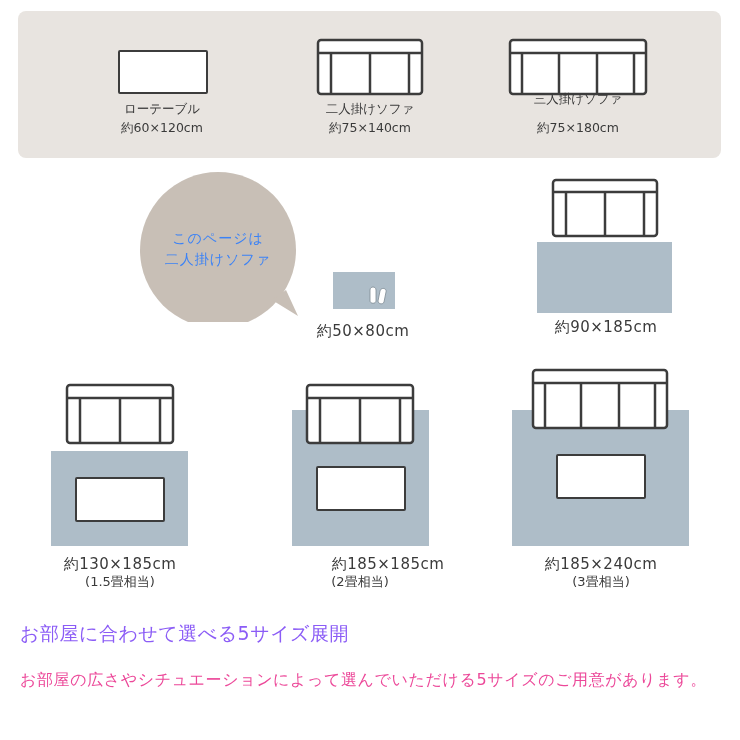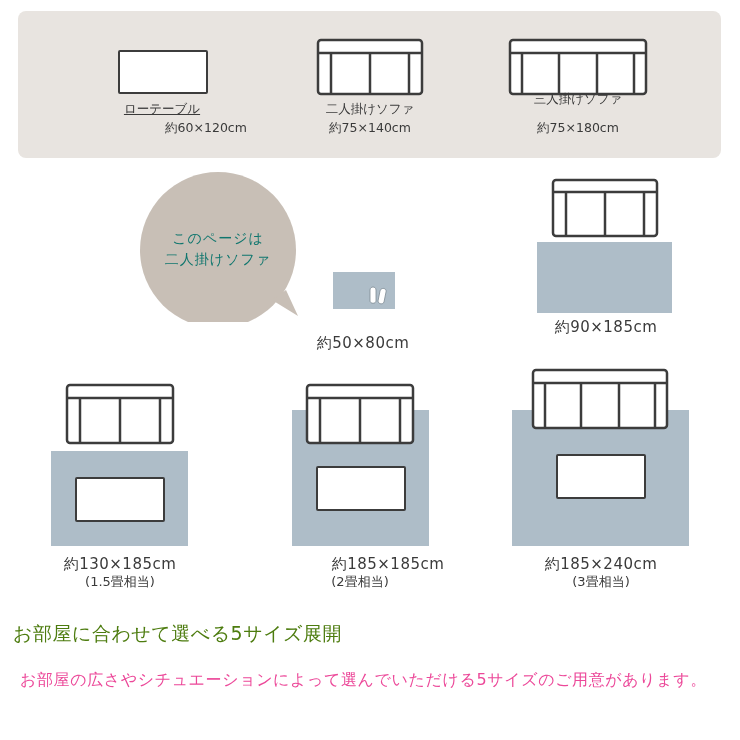--- a/index.html
+++ b/index.html
@@ -19,41 +19,41 @@
   .lbl {
     position: absolute; text-align: center; white-space: nowrap; transform: translateX(-50%);
     color: #3a3a3a; line-height: 1;
   }
   .lbl-sm { font-size: 12.5px; }
   .lbl-md { font-size: 15px; letter-spacing: 0.5px; }
   .lbl-sub { font-size: 13px; }
 
   .bubble { position: absolute; left: 140px; top: 172px; width: 160px; height: 150px; }
   .bubble-text {
-    position: absolute; left: 218px; transform: translateX(-50%); color: #0f766e;
+    position: absolute; left: 218px; transform: translateX(-50%); color: #3b82f6;
     font-size: 14px; white-space: nowrap; letter-spacing: 1px; line-height: 1;
   }
 
   .heading {
-    position: absolute; left: 13px; top: 621px; font-size: 19px; color: #4d7c0f;
+    position: absolute; left: 20px; top: 621px; font-size: 19px; color: #8b5cf6;
     white-space: nowrap; letter-spacing: 0.5px;
   }
   .para {
     position: absolute; left: 20px; top: 662px; width: 705px; font-size: 16px; color: #ec4899;
     line-height: 36px; letter-spacing: 0.6px;
   }
 </style>
 </head>
 <body>
 
 <div class="panel"></div>
 
 <div class="tbl" style="left:118px; top:50px; width:90px; height:44px;"></div>
-<div class="lbl lbl-sm" style="left:162px; top:103px;text-decoration:underline;">ローテーブル</div>
-<div class="lbl lbl-sm" style="left:162px; top:122px;margin-left:44px;">約60×120cm</div>
+<div class="lbl lbl-sm" style="left:162px; top:103px;">ローテーブル</div>
+<div class="lbl lbl-sm" style="left:162px; top:122px;">約60×120cm</div>
 
 <svg class="shape" style="left:316px; top:38px;" width="108" height="58" viewBox="0 0 108 58">
   <rect x="2" y="2" width="104" height="54" rx="3" fill="#fff" stroke="#3c3c3c" stroke-width="2.5"></rect>
   <line x1="2" y1="15" x2="106" y2="15" stroke="#3c3c3c" stroke-width="2.5"></line>
   <line x1="15" y1="15" x2="15" y2="56" stroke="#3c3c3c" stroke-width="2.5"></line>
   <line x1="54" y1="15" x2="54" y2="56" stroke="#3c3c3c" stroke-width="2.5"></line>
   <line x1="93" y1="15" x2="93" y2="56" stroke="#3c3c3c" stroke-width="2.5"></line>
 </svg>
 <div class="lbl lbl-sm" style="left:370px; top:103px;">二人掛けソファ</div>
 <div class="lbl lbl-sm" style="left:370px; top:122px;">約75×140cm</div>
@@ -74,21 +74,21 @@
   <path d="M272 300 L298 316 L286 290 Z" fill="#c8bfb6"></path>
 </svg>
 <div class="bubble-text" style="top:231px;">このページは</div>
 <div class="bubble-text" style="top:252px;">二人掛けソファ</div>
 
 <div class="rug" style="left:333px; top:272px; width:62px; height:37px;"></div>
 <svg class="shape" style="left:367px; top:285px;" width="22" height="20" viewBox="0 0 22 20">
   <path d="M3 5 C3 1 9 1 9 5 L9 16 C9 19 3 19 3 16 Z" fill="#ffffff" stroke="#7d8a93" stroke-width="0.8"></path>
   <path d="M13 6 C14 2 20 3 19 7 L17 17 C16 20 11 19 11 16 Z" fill="#ffffff" stroke="#7d8a93" stroke-width="0.8"></path>
 </svg>
-<div class="lbl lbl-md" style="left:363px; top:336px;text-align:right;">約50×80cm</div>
+<div class="lbl lbl-md" style="left:363px; top:324px;text-align:right;">約50×80cm</div>
 
 <svg class="shape" style="left:551px; top:178px;" width="108" height="60" viewBox="0 0 108 60">
   <rect x="2" y="2" width="104" height="56" rx="3" fill="#fff" stroke="#3c3c3c" stroke-width="2.5"></rect>
   <line x1="2" y1="14" x2="106" y2="14" stroke="#3c3c3c" stroke-width="2.5"></line>
   <line x1="15" y1="14" x2="15" y2="58" stroke="#3c3c3c" stroke-width="2.5"></line>
   <line x1="54" y1="14" x2="54" y2="58" stroke="#3c3c3c" stroke-width="2.5"></line>
   <line x1="93" y1="14" x2="93" y2="58" stroke="#3c3c3c" stroke-width="2.5"></line>
 </svg>
 <div class="rug" style="left:537px; top:242px; width:135px; height:71px;"></div>
 <div class="lbl lbl-md" style="left:606px; top:320px;text-align:center;">約90×185cm</div>

